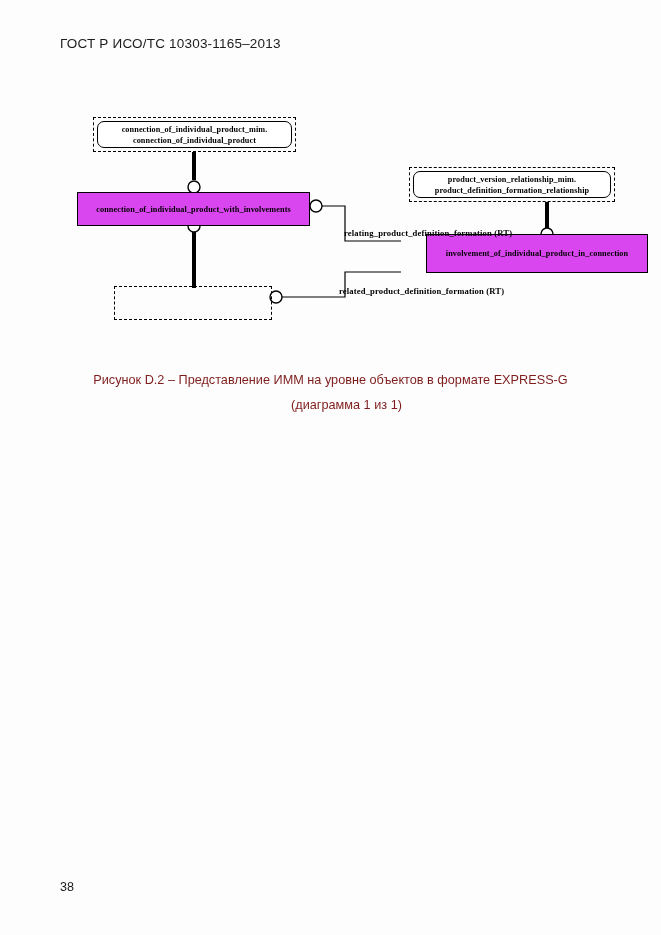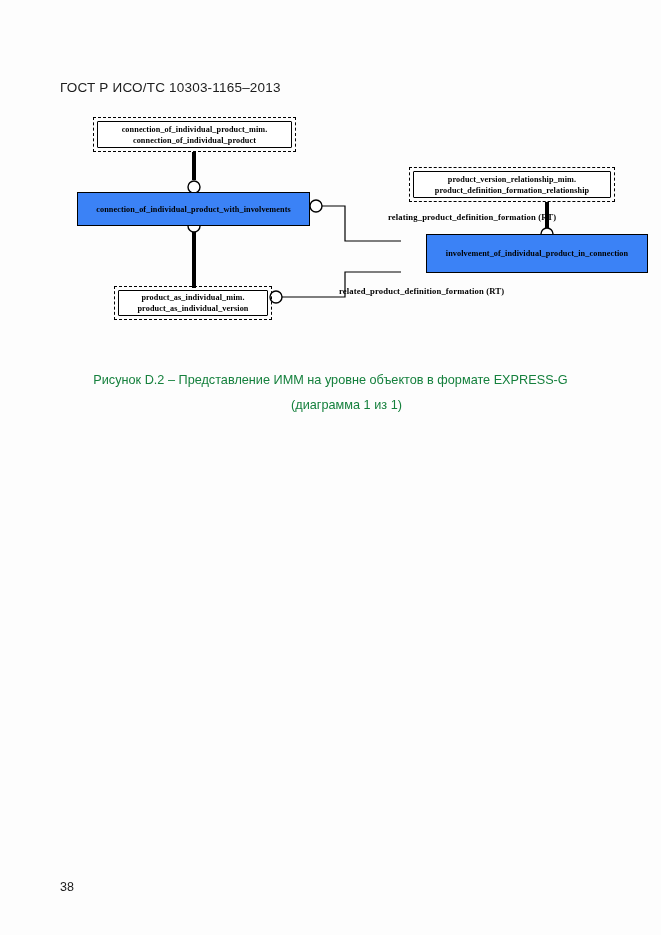--- a/index.html
+++ b/index.html
@@ -22,39 +22,38 @@
   }
   
   .doc-header {
     position: absolute;
     left: 60px;
     top: 36px;
     font-size: 13.5px;
     letter-spacing: 0.2px;
     color: #1c1c1c;
     white-space: nowrap;
-    margin-top: 44px;
   }
   
   .page-number {
     position: absolute;
     left: 60px;
     top: 880px;
     font-size: 12.5px;
     color: #1c1c1c;
   }
   
   .caption {
     position: absolute;
     left: 0;
     right: 0;
     top: 368px;
     text-align: center;
     font-size: 12.7px;
-    color: #15803d;
+    color: #7f1d1d;
     line-height: 25px;
   }
   .caption .line2 { display: block; padding-left: 32px; }
 
   
   .diagram {
     position: absolute;
     left: 0;
     top: 0;
     width: 661px;
@@ -68,39 +67,39 @@
   .dashed-wrap {
     position: absolute;
     box-sizing: border-box;
     border: 1px dashed #000;
     background: transparent;
   }
   .inner-rounded {
     position: absolute;
     box-sizing: border-box;
     border: 1px solid #000;
-    border-radius: 1px;
+    border-radius: 7px;
     background: #fff;
     display: flex;
     flex-direction: column;
     align-items: center;
     justify-content: center;
     font-family: "Liberation Serif", serif;
     font-weight: bold;
     color: #000;
     text-align: center;
     line-height: 11px;
     font-size: 8.2px;
     letter-spacing: 0.1px;
   }
   .plain-rect {
     position: absolute;
     box-sizing: border-box;
     border: 1px solid #000;
-    background: #3b82f6;
+    background: #d946ef;
     display: flex;
     align-items: center;
     justify-content: center;
     font-family: "Liberation Serif", serif;
     font-weight: bold;
     color: #000;
     text-align: right;
     font-size: 8.2px;
     letter-spacing: 0.1px;
   }
@@ -155,26 +154,22 @@
     <div class="inner-rounded" style="left:413px; top:171px; width:198px; height:27px;">
       <span>product_version_relationship_mim.</span>
       <span>product_definition_formation_relationship</span>
     </div>
 
     <div class="plain-rect" style="left:401px; top:234px; width:222px; height:39px;margin-left:25px;">
       <span>involvement_of_individual_product_in_connection</span>
     </div>
 
     <div class="dashed-wrap" style="left:114px; top:286px; width:158px; height:34px;"></div>
-    <div class="inner-rounded" style="left:118px; top:290px; width:150px; height:26px;">
-      <span>product_as_individual_mim.</span>
-      <span>product_as_individual_version</span>
-    </div>
 
-    <div class="rel-label" style="left:344px; top:212px;margin-left:44px;">relating_product_definition_formation (RT)</div>
+    <div class="rel-label" style="left:344px; top:228px;">relating_product_definition_formation (RT)</div>
 
     <div class="rel-label" style="left:339px; top:286px;">related_product_definition_formation (RT)</div>
 
   </div>
 
   <div class="caption">
     <span>Рисунок D.2 – Представление ИММ на уровне объектов в формате EXPRESS-G</span>
     <span class="line2">(диаграмма 1 из 1)</span>
   </div>
 

